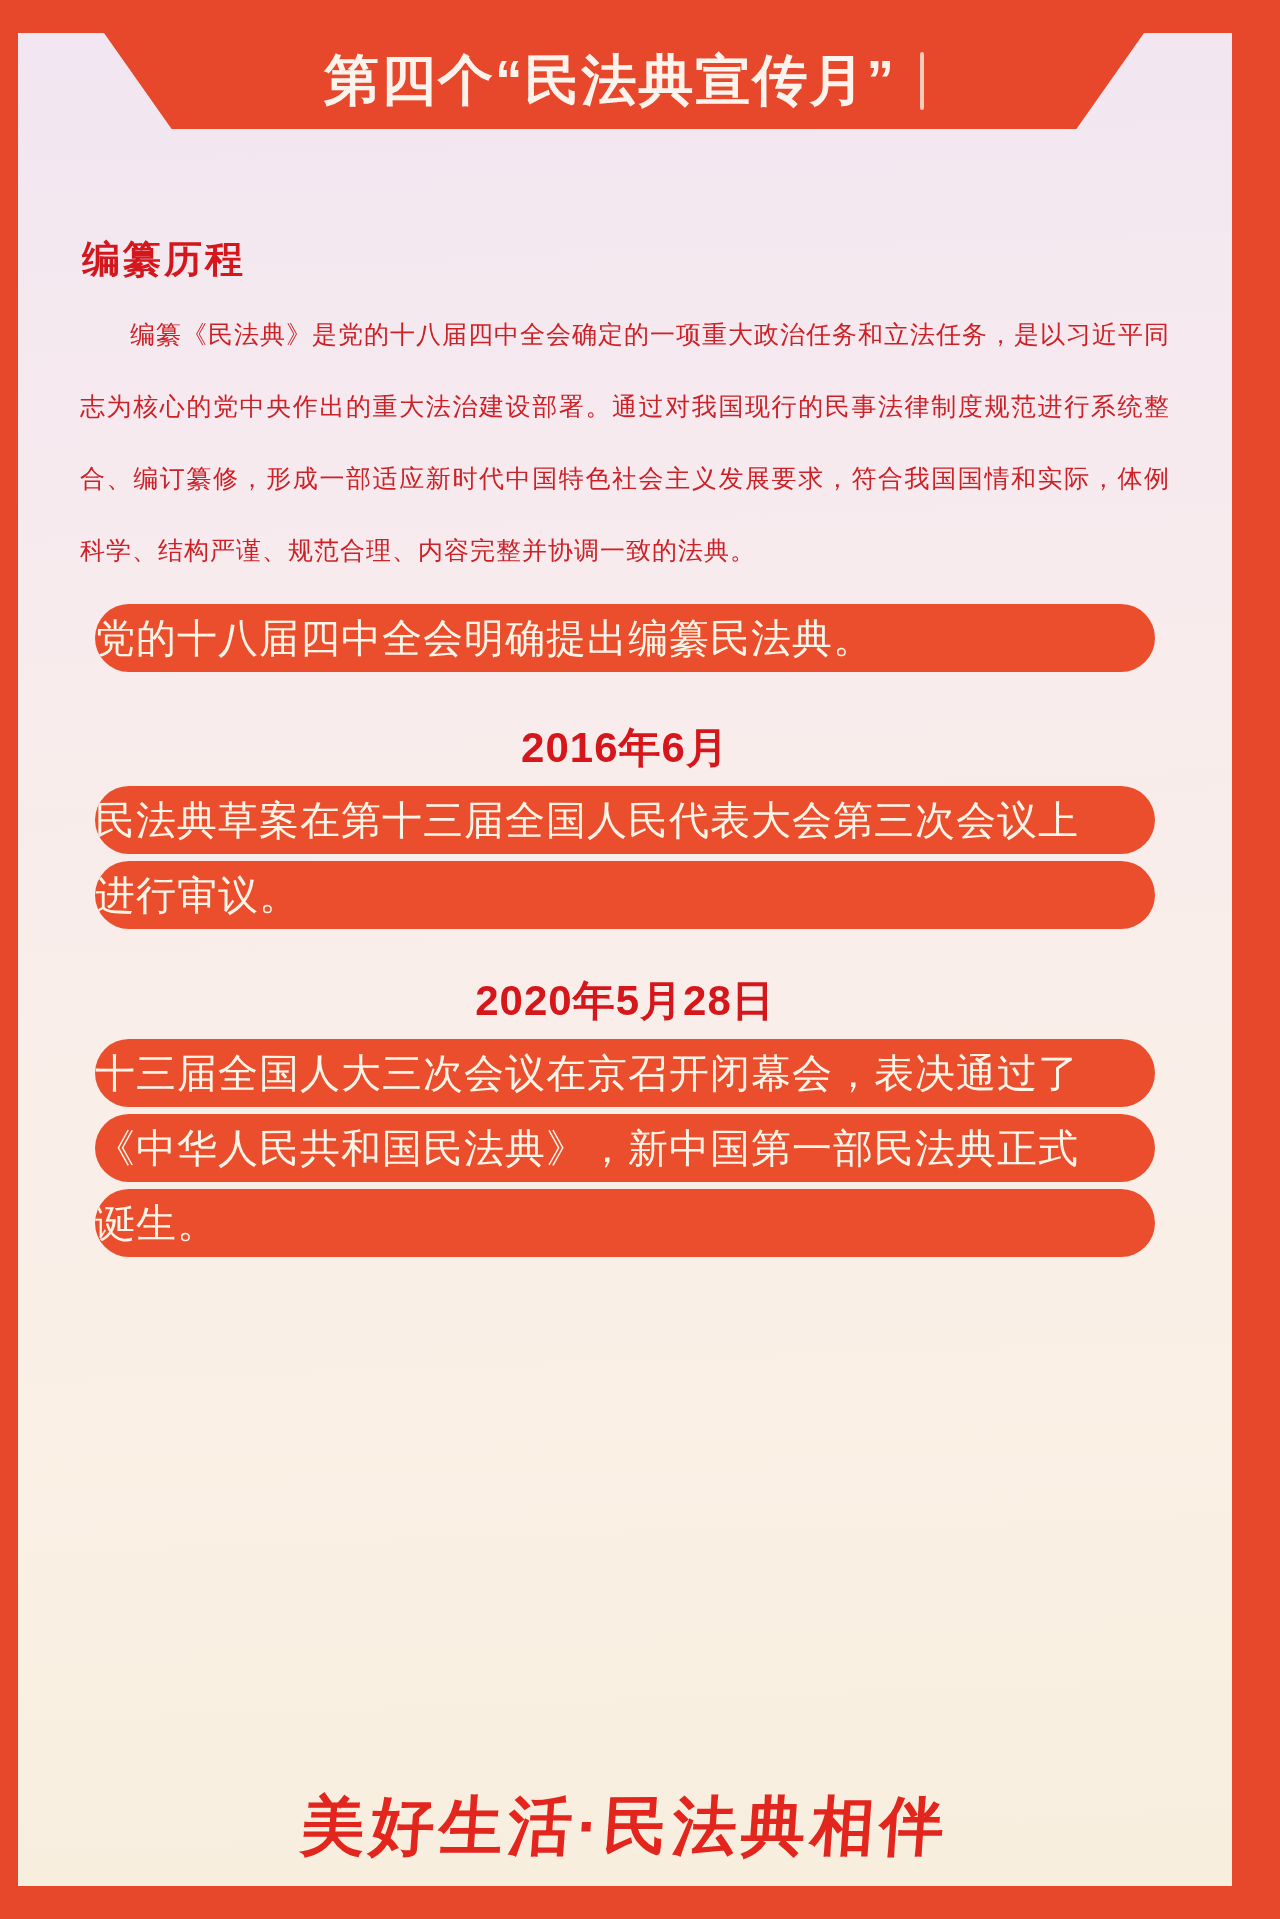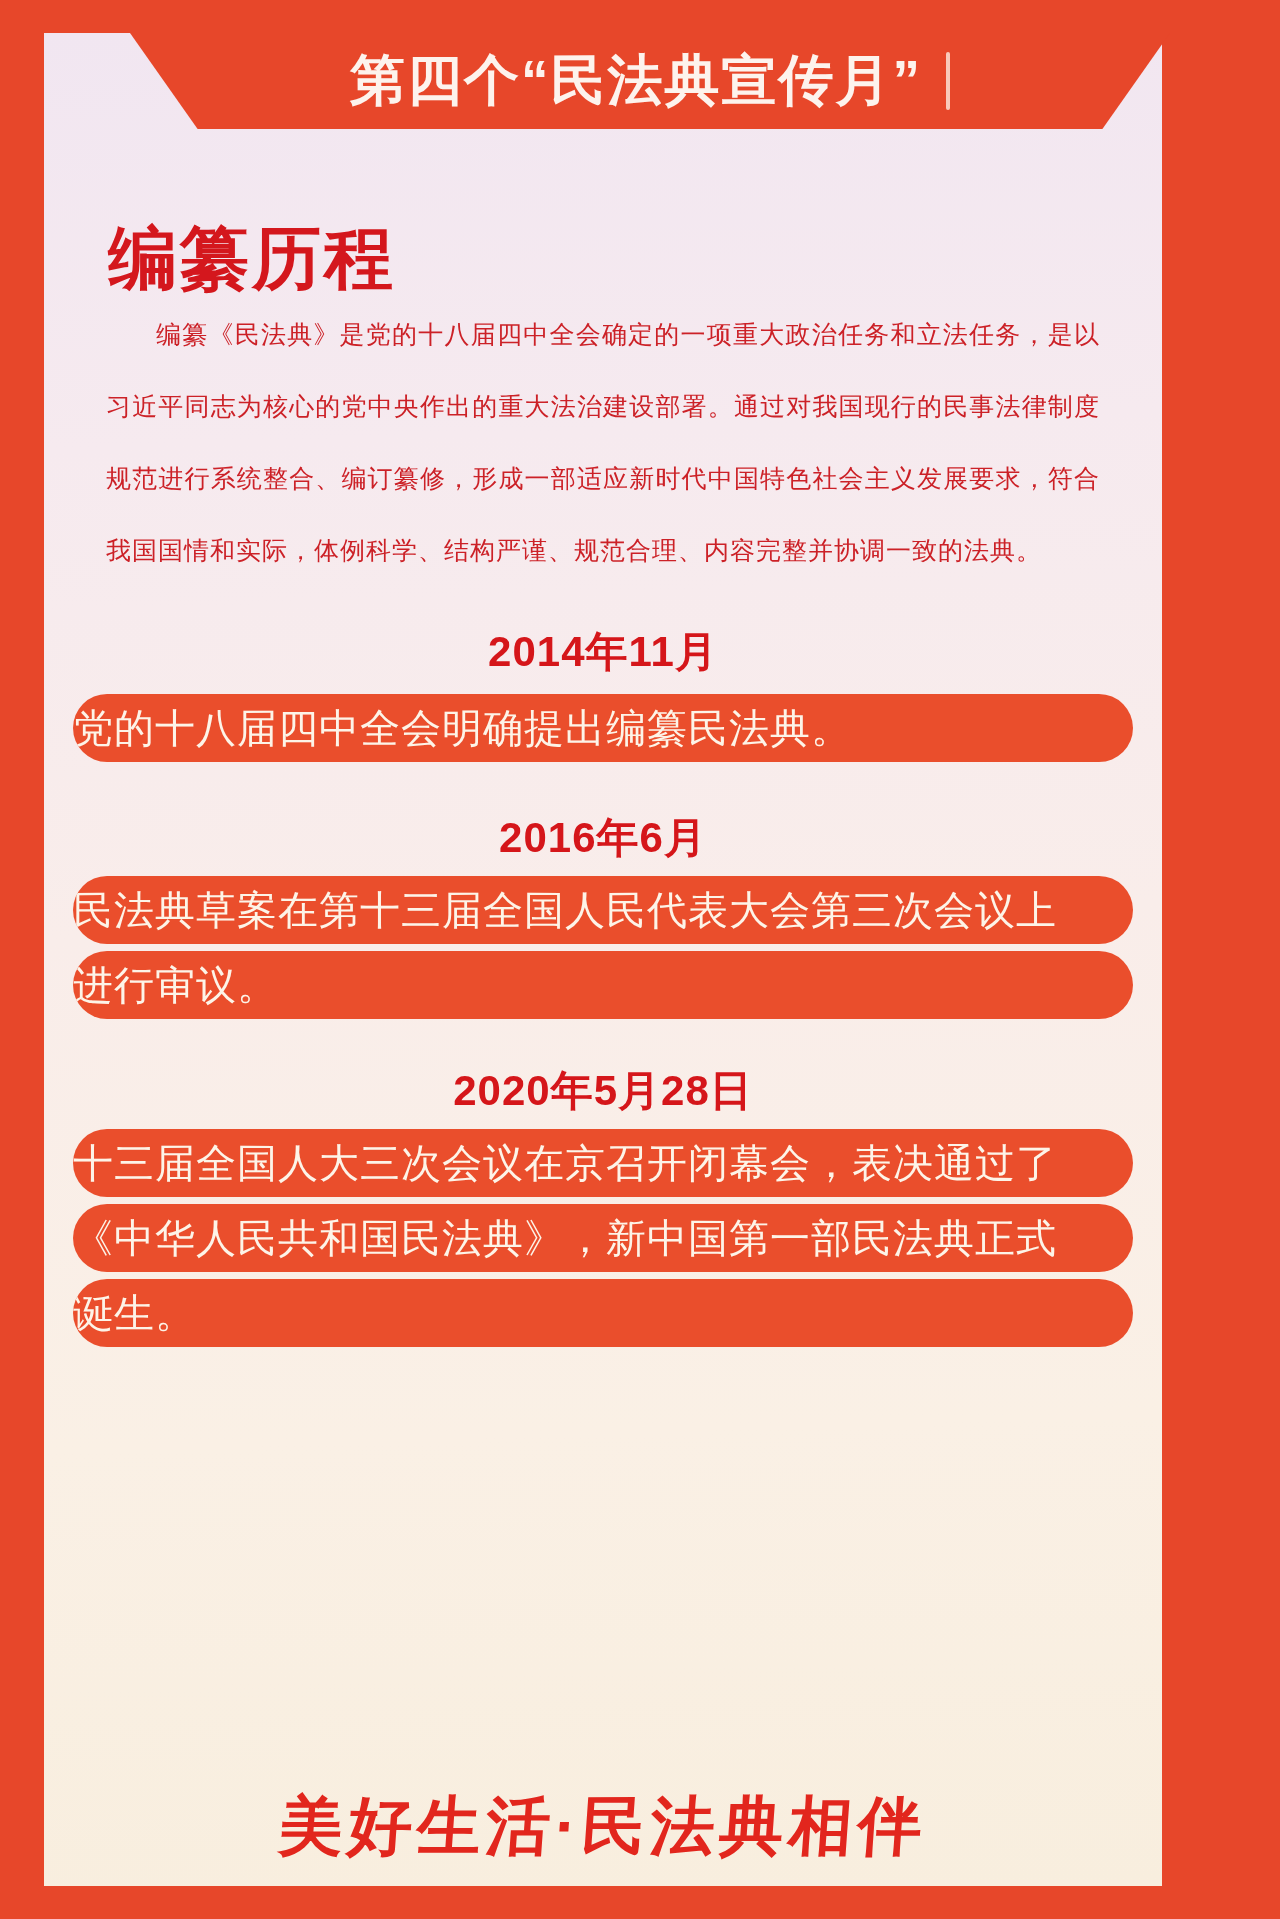--- a/index.html
+++ b/index.html
@@ -10,22 +10,22 @@
     width: 1280px;
     height: 1919px;
     position: relative;
     background: #E7472A;
     overflow: hidden;
     font-family: "Liberation Sans", "DejaVu Sans", sans-serif;
   }
   .content {
     position: absolute;
     top: 33px;
-    left: 44px;
-    width: 1118px;
+    left: 18px;
+    width: 1214px;
     height: 1853px;
     background: linear-gradient(178deg,
       #F1E6F1 0%,
       #F6EAEF 22%,
       #F9EDEA 48%,
       #FAF0E5 75%,
       #F8EEDE 100%);
   }
   .banner {
     position: absolute;
@@ -48,21 +48,21 @@
     white-space: nowrap;
   }
   .banner .divider {
     width: 4px;
     height: 58px;
     background: rgba(255, 244, 235, 0.75);
     border-radius: 2px;
   }
   .intro-title {
     margin: 195px 0 0 64px;
-    font-size: 69px;
+    font-size: 38px;
     line-height: 62px;
     font-weight: bold;
     color: #D4171D;
     letter-spacing: 3px;
   }
   .intro-para {
     margin: 8px 62px 0 62px;
     font-size: 25px;
     line-height: 72px;
     color: #CC2127;
@@ -122,21 +122,20 @@
     <span class="t">第四个“民法典宣传月”</span>
     <span class="divider"></span>
   </div>
 
   <h1 class="intro-title">编纂历程</h1>
 
   <p class="intro-para">编纂《民法典》是党的十八届四中全会确定的一项重大政治任务和立法任务，是以习近平同志为核心的党中央作出的重大法治建设部署。通过对我国现行的民事法律制度规范进行系统整合、编订纂修，形成一部适应新时代中国特色社会主义发展要求，符合我国国情和实际，体例科学、结构严谨、规范合理、内容完整并协调一致的法典。</p>
 
   <div class="timeline">
   <section class="tl-item">
-    <h2 class="tl-date">2014年11月</h2>
     <div class="tl-pills">
           <div class="pill">党的十八届四中全会明确提出编纂民法典。</div>
         </div>
   </section>
 
   <section class="tl-item">
     <h2 class="tl-date">2016年6月</h2>
   </section>
 
   <section class="tl-item">

